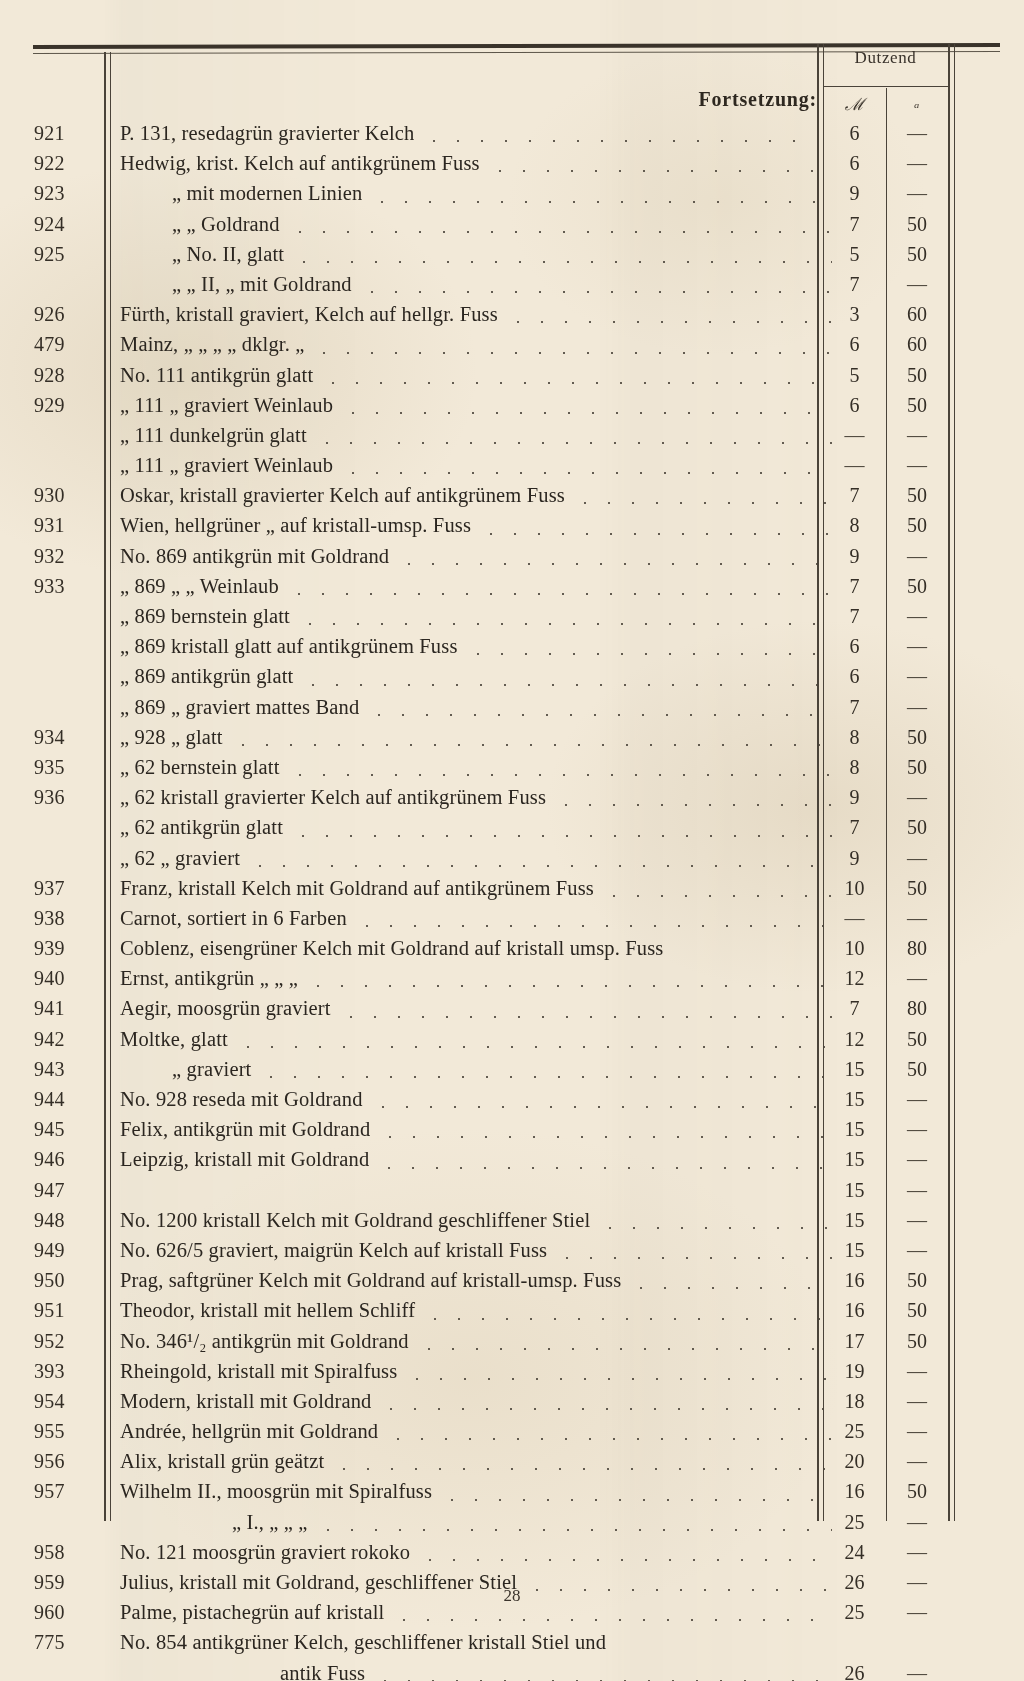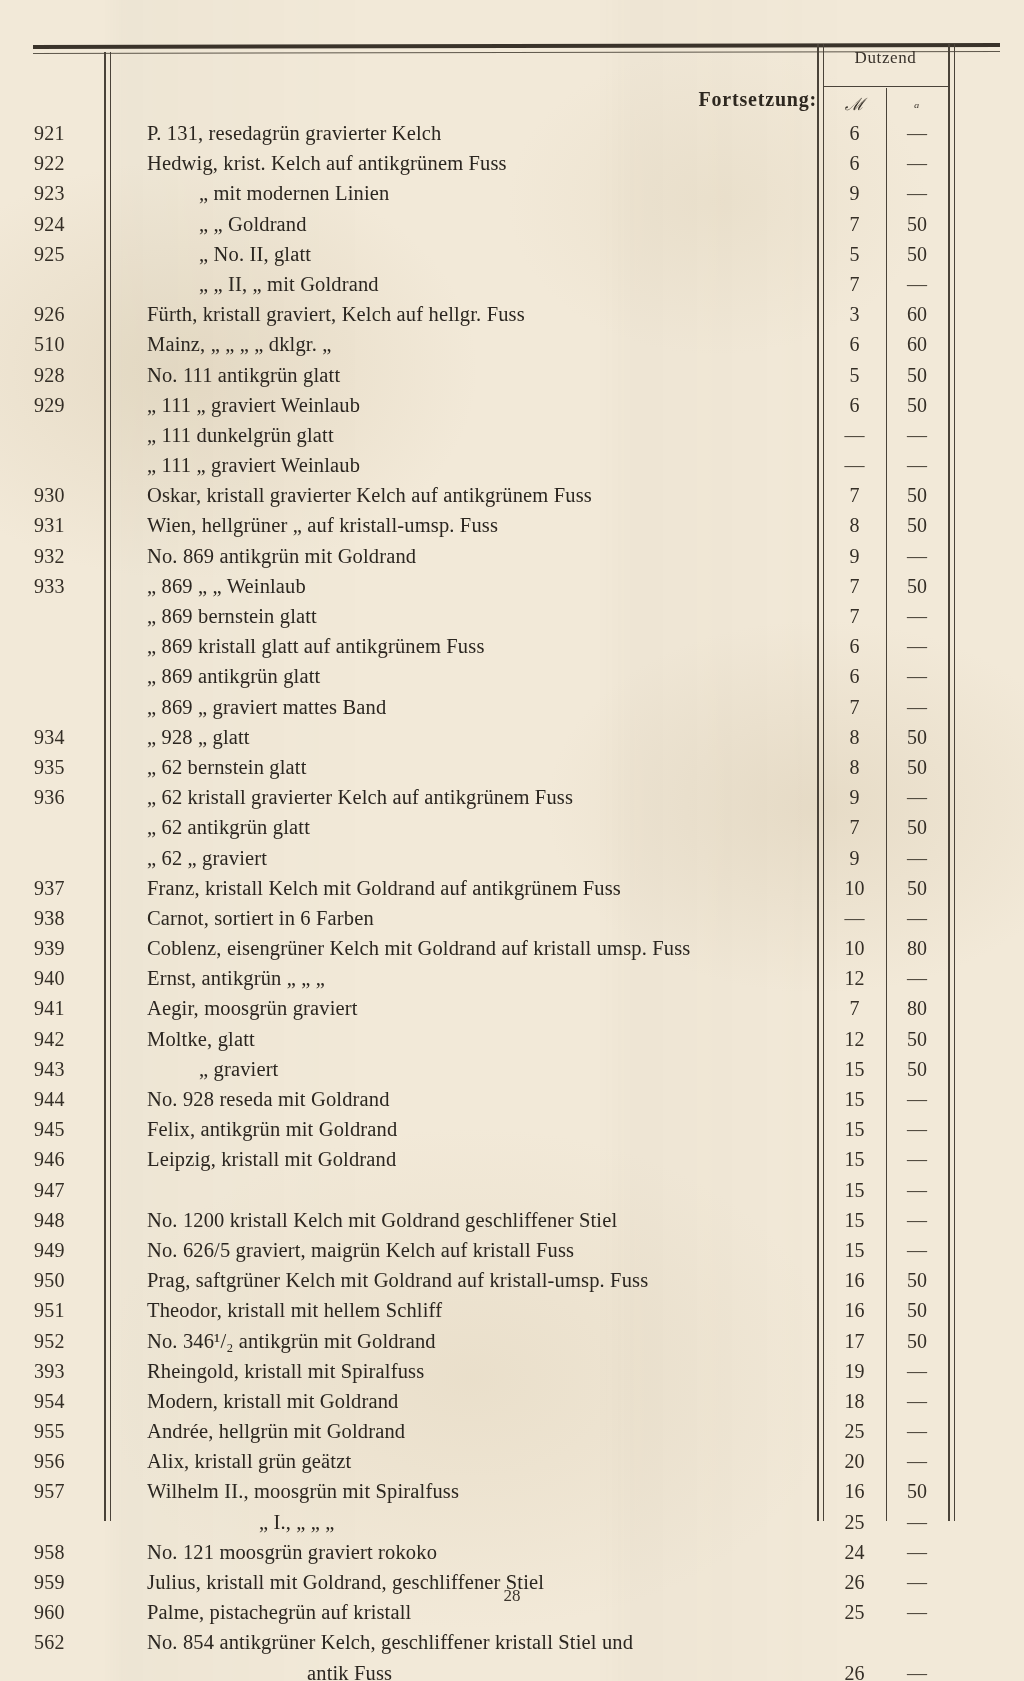--- a/index.html
+++ b/index.html
@@ -137,22 +137,21 @@
     font-size: 20px;
     color: #342e26;
     letter-spacing: 0.3px;
   }
   .desc-wrap {
     position: absolute;
     left: 120px;
     right: 192px;
     overflow: hidden;
     display: flex;
-    align-items: flex-start;
-    margin-left: 27px;
+    align-items: flex-end;
   }
   .desc {
     font-size: 20.5px;
     color: #2b2620;
     letter-spacing: 0.15px;
     flex: 0 0 auto;
   }
   .desc.indent-1 { padding-left: 52px; }
   .desc.indent-2 { padding-left: 112px; }
   .desc.indent-3 { padding-left: 160px; }
@@ -289,21 +288,21 @@
       <div class="row">
         <div class="artno">926</div>
         <div class="desc-wrap">
           <span class="desc">Fürth, kristall graviert, Kelch auf hellgr. Fuss</span>
           <span class="leader"></span>
         </div>
         <div class="mark">3</div>
         <div class="pf">60</div>
       </div>
       <div class="row">
-        <div class="artno">510</div>
+        <div class="artno">479</div>
         <div class="desc-wrap">
           <span class="desc">Mainz,     „            „        „      „   dklgr.   „</span>
           <span class="leader"></span>
         </div>
         <div class="mark">6</div>
         <div class="pf">60</div>
       </div>
       <div class="row">
         <div class="artno">928</div>
         <div class="desc-wrap">
@@ -675,21 +674,21 @@
       <div class="row">
         <div class="artno">960</div>
         <div class="desc-wrap">
           <span class="desc">Palme, pistachegrün auf kristall</span>
           <span class="leader"></span>
         </div>
         <div class="mark">25</div>
         <div class="pf dash">—</div>
       </div>
       <div class="row">
-        <div class="artno">562</div>
+        <div class="artno">775</div>
         <div class="desc-wrap">
           <span class="desc">No. 854  antikgrüner  Kelch,  geschliffener  kristall  Stiel  und</span>
           <span class="leader none"></span>
         </div>
         <div class="mark"></div>
         <div class="pf"></div>
       </div>
       <div class="row">
         <div class="artno"></div>
         <div class="desc-wrap">

